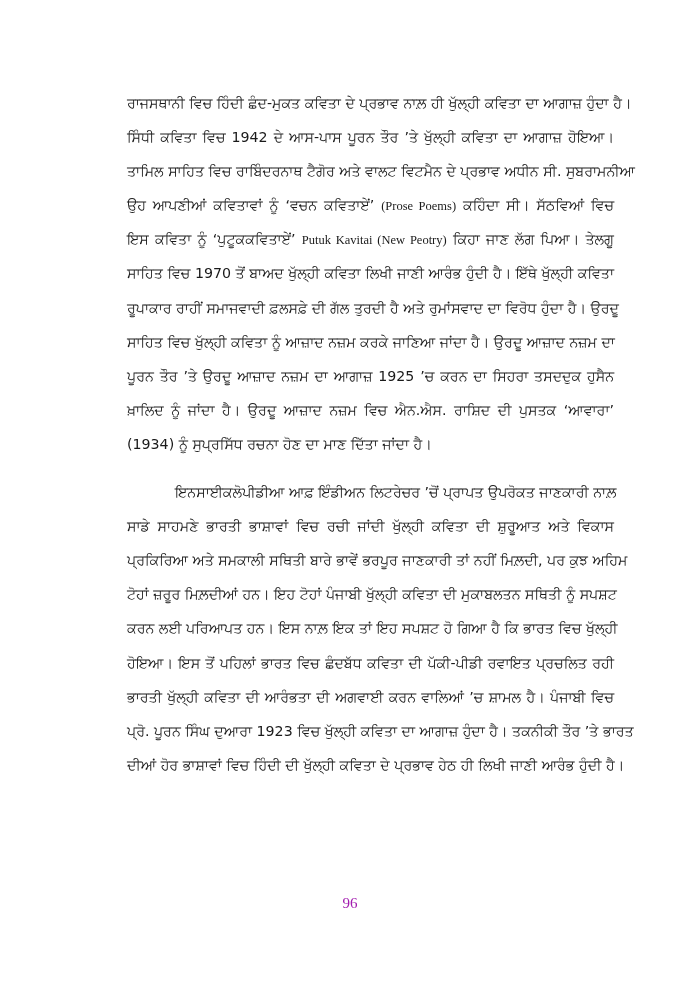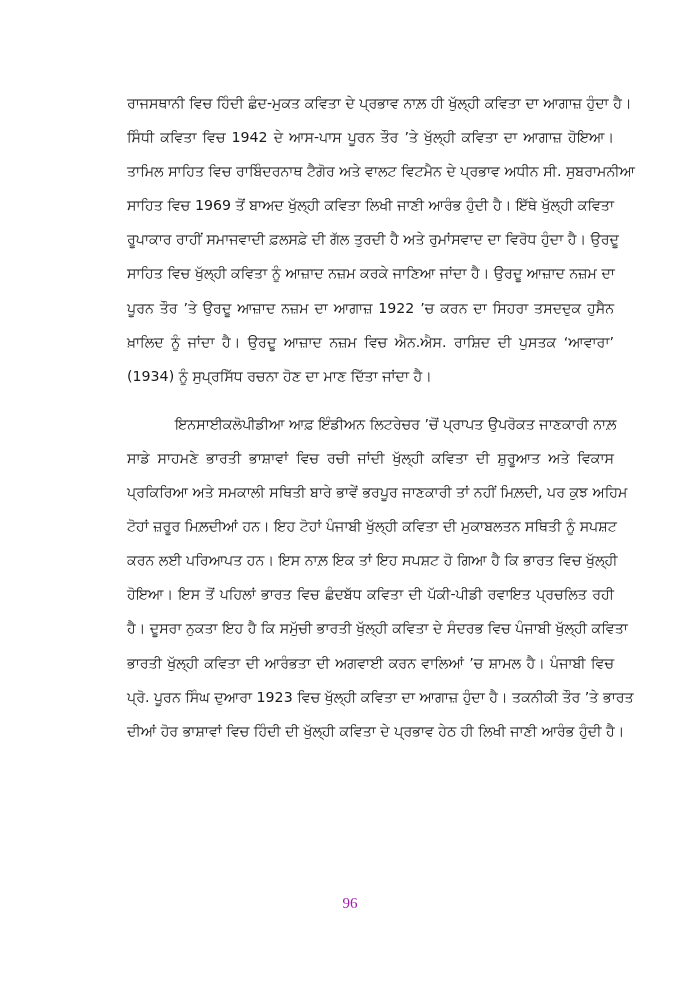--- a/index.html
+++ b/index.html
@@ -64,38 +64,39 @@
 </head>
 <body>
 
 <div class="page">
   <div class="text-block">
 
     <div>
       <div class="line">ਰਾਜਸਥਾਨੀ ਵਿਚ ਹਿੰਦੀ ਛੰਦ-ਮੁਕਤ ਕਵਿਤਾ ਦੇ ਪ੍ਰਭਾਵ ਨਾਲ਼ ਹੀ ਖੁੱਲ੍ਹੀ ਕਵਿਤਾ ਦਾ ਆਗਾਜ਼ ਹੁੰਦਾ ਹੈ।</div>
       <div class="line">ਸਿੰਧੀ ਕਵਿਤਾ ਵਿਚ 1942 ਦੇ ਆਸ-ਪਾਸ ਪੂਰਨ ਤੌਰ ’ਤੇ ਖੁੱਲ੍ਹੀ ਕਵਿਤਾ ਦਾ ਆਗਾਜ਼ ਹੋਇਆ।</div>
       <div class="line">ਤਾਮਿਲ ਸਾਹਿਤ ਵਿਚ ਰਾਬਿੰਦਰਨਾਥ ਟੈਗੋਰ ਅਤੇ ਵਾਲਟ ਵਿਟਮੈਨ ਦੇ ਪ੍ਰਭਾਵ ਅਧੀਨ ਸੀ. ਸੁਬਰਾਮਨੀਆ</div>
-      <div class="line">ਸਾਹਿਤ ਵਿਚ 1969 ਤੋਂ ਬਾਅਦ ਖੁੱਲ੍ਹੀ ਕਵਿਤਾ ਲਿਖੀ ਜਾਣੀ ਆਰੰਭ ਹੁੰਦੀ ਹੈ। ਇੱਥੇ ਖੁੱਲ੍ਹੀ ਕਵਿਤਾ</div>
+      <div class="line"><span>ਉਹ ਆਪਣੀਆਂ ਕਵਿਤਾਵਾਂ ਨੂੰ ‘ਵਚਨ ਕਵਿਤਾਏਂ’ </span><span class="latin-sm">(Prose Poems)</span><span> ਕਹਿੰਦਾ ਸੀ। ਸੱਠਵਿਆਂ ਵਿਚ</span></div>
+      <div class="line"><span>ਇਸ ਕਵਿਤਾ ਨੂੰ ‘ਪੁਟੂਕਕਵਿਤਾਏਂ’ </span><span class="latin-sm">Putuk Kavitai (New Peotry)</span><span> ਕਿਹਾ ਜਾਣ ਲੱਗ ਪਿਆ। ਤੇਲਗੂ</span></div>
+      <div class="line">ਸਾਹਿਤ ਵਿਚ 1970 ਤੋਂ ਬਾਅਦ ਖੁੱਲ੍ਹੀ ਕਵਿਤਾ ਲਿਖੀ ਜਾਣੀ ਆਰੰਭ ਹੁੰਦੀ ਹੈ। ਇੱਥੇ ਖੁੱਲ੍ਹੀ ਕਵਿਤਾ</div>
       <div class="line">ਰੂਪਾਕਾਰ ਰਾਹੀਂ ਸਮਾਜਵਾਦੀ ਫ਼ਲਸਫ਼ੇ ਦੀ ਗੱਲ ਤੁਰਦੀ ਹੈ ਅਤੇ ਰੁਮਾਂਸਵਾਦ ਦਾ ਵਿਰੋਧ ਹੁੰਦਾ ਹੈ। ਉਰਦੂ</div>
       <div class="line">ਸਾਹਿਤ ਵਿਚ ਖੁੱਲ੍ਹੀ ਕਵਿਤਾ ਨੂੰ ਆਜ਼ਾਦ ਨਜ਼ਮ ਕਰਕੇ ਜਾਣਿਆ ਜਾਂਦਾ ਹੈ। ਉਰਦੂ ਆਜ਼ਾਦ ਨਜ਼ਮ ਦਾ</div>
-      <div class="line">ਪੂਰਨ ਤੌਰ ’ਤੇ ਉਰਦੂ ਆਜ਼ਾਦ ਨਜ਼ਮ ਦਾ ਆਗਾਜ਼ 1922 ’ਚ ਕਰਨ ਦਾ ਸਿਹਰਾ ਤਸਦਦੁਕ ਹੁਸੈਨ</div>
+      <div class="line">ਪੂਰਨ ਤੌਰ ’ਤੇ ਉਰਦੂ ਆਜ਼ਾਦ ਨਜ਼ਮ ਦਾ ਆਗਾਜ਼ 1925 ’ਚ ਕਰਨ ਦਾ ਸਿਹਰਾ ਤਸਦਦੁਕ ਹੁਸੈਨ</div>
       <div class="line">ਖ਼ਾਲਿਦ ਨੂੰ ਜਾਂਦਾ ਹੈ। ਉਰਦੂ ਆਜ਼ਾਦ ਨਜ਼ਮ ਵਿਚ ਐਨ.ਐਸ. ਰਾਸ਼ਿਦ ਦੀ ਪੁਸਤਕ ‘ਆਵਾਰਾ’</div>
       <div class="line last">(1934) ਨੂੰ ਸੁਪ੍ਰਸਿੱਧ ਰਚਨਾ ਹੋਣ ਦਾ ਮਾਣ ਦਿੱਤਾ ਜਾਂਦਾ ਹੈ।</div>
     </div>
 
     <div class="gap"></div>
 
     <div>
       <div class="line indent">ਇਨਸਾਈਕਲੋਪੀਡੀਆ ਆਫ਼ ਇੰਡੀਅਨ ਲਿਟਰੇਚਰ ’ਚੋਂ ਪ੍ਰਾਪਤ ਉਪਰੋਕਤ ਜਾਣਕਾਰੀ ਨਾਲ਼</div>
       <div class="line">ਸਾਡੇ ਸਾਹਮਣੇ ਭਾਰਤੀ ਭਾਸ਼ਾਵਾਂ ਵਿਚ ਰਚੀ ਜਾਂਦੀ ਖੁੱਲ੍ਹੀ ਕਵਿਤਾ ਦੀ ਸ਼ੁਰੂਆਤ ਅਤੇ ਵਿਕਾਸ</div>
       <div class="line">ਪ੍ਰਕਿਰਿਆ ਅਤੇ ਸਮਕਾਲੀ ਸਥਿਤੀ ਬਾਰੇ ਭਾਵੇਂ ਭਰਪੂਰ ਜਾਣਕਾਰੀ ਤਾਂ ਨਹੀਂ ਮਿਲ਼ਦੀ, ਪਰ ਕੁਝ ਅਹਿਮ</div>
       <div class="line">ਟੋਹਾਂ ਜ਼ਰੂਰ ਮਿਲ਼ਦੀਆਂ ਹਨ। ਇਹ ਟੋਹਾਂ ਪੰਜਾਬੀ ਖੁੱਲ੍ਹੀ ਕਵਿਤਾ ਦੀ ਮੁਕਾਬਲਤਨ ਸਥਿਤੀ ਨੂੰ ਸਪਸ਼ਟ</div>
       <div class="line">ਕਰਨ ਲਈ ਪਰਿਆਪਤ ਹਨ। ਇਸ ਨਾਲ਼ ਇਕ ਤਾਂ ਇਹ ਸਪਸ਼ਟ ਹੋ ਗਿਆ ਹੈ ਕਿ ਭਾਰਤ ਵਿਚ ਖੁੱਲ੍ਹੀ</div>
       <div class="line">ਹੋਇਆ। ਇਸ ਤੋਂ ਪਹਿਲਾਂ ਭਾਰਤ ਵਿਚ ਛੰਦਬੱਧ ਕਵਿਤਾ ਦੀ ਪੱਕੀ-ਪੀਡੀ ਰਵਾਇਤ ਪ੍ਰਚਲਿਤ ਰਹੀ</div>
-      <div class="line">ਹੈ। ਦੂਸਰਾ ਨੁਕਤਾ ਇਹ ਹੈ ਕਿ ਸਮੁੱਚੀ ਭਾਰਤੀ ਖੁੱਲ੍ਹੀ ਕਵਿਤਾ ਦੇ ਸੰਦਰਭ ਵਿਚ ਪੰਜਾਬੀ ਖੁੱਲ੍ਹੀ ਕਵਿਤਾ</div>
       <div class="line">ਭਾਰਤੀ ਖੁੱਲ੍ਹੀ ਕਵਿਤਾ ਦੀ ਆਰੰਭਤਾ ਦੀ ਅਗਵਾਈ ਕਰਨ ਵਾਲਿਆਂ ’ਚ ਸ਼ਾਮਲ ਹੈ। ਪੰਜਾਬੀ ਵਿਚ</div>
       <div class="line">ਪ੍ਰੋ. ਪੂਰਨ ਸਿੰਘ ਦੁਆਰਾ 1923 ਵਿਚ ਖੁੱਲ੍ਹੀ ਕਵਿਤਾ ਦਾ ਆਗਾਜ਼ ਹੁੰਦਾ ਹੈ। ਤਕਨੀਕੀ ਤੌਰ ’ਤੇ ਭਾਰਤ</div>
       <div class="line">ਦੀਆਂ ਹੋਰ ਭਾਸ਼ਾਵਾਂ ਵਿਚ ਹਿੰਦੀ ਦੀ ਖੁੱਲ੍ਹੀ ਕਵਿਤਾ ਦੇ ਪ੍ਰਭਾਵ ਹੇਠ ਹੀ ਲਿਖੀ ਜਾਣੀ ਆਰੰਭ ਹੁੰਦੀ ਹੈ।</div>
     </div>
 
   </div>
 
   <div class="page-number">96</div>
 </div>
 

